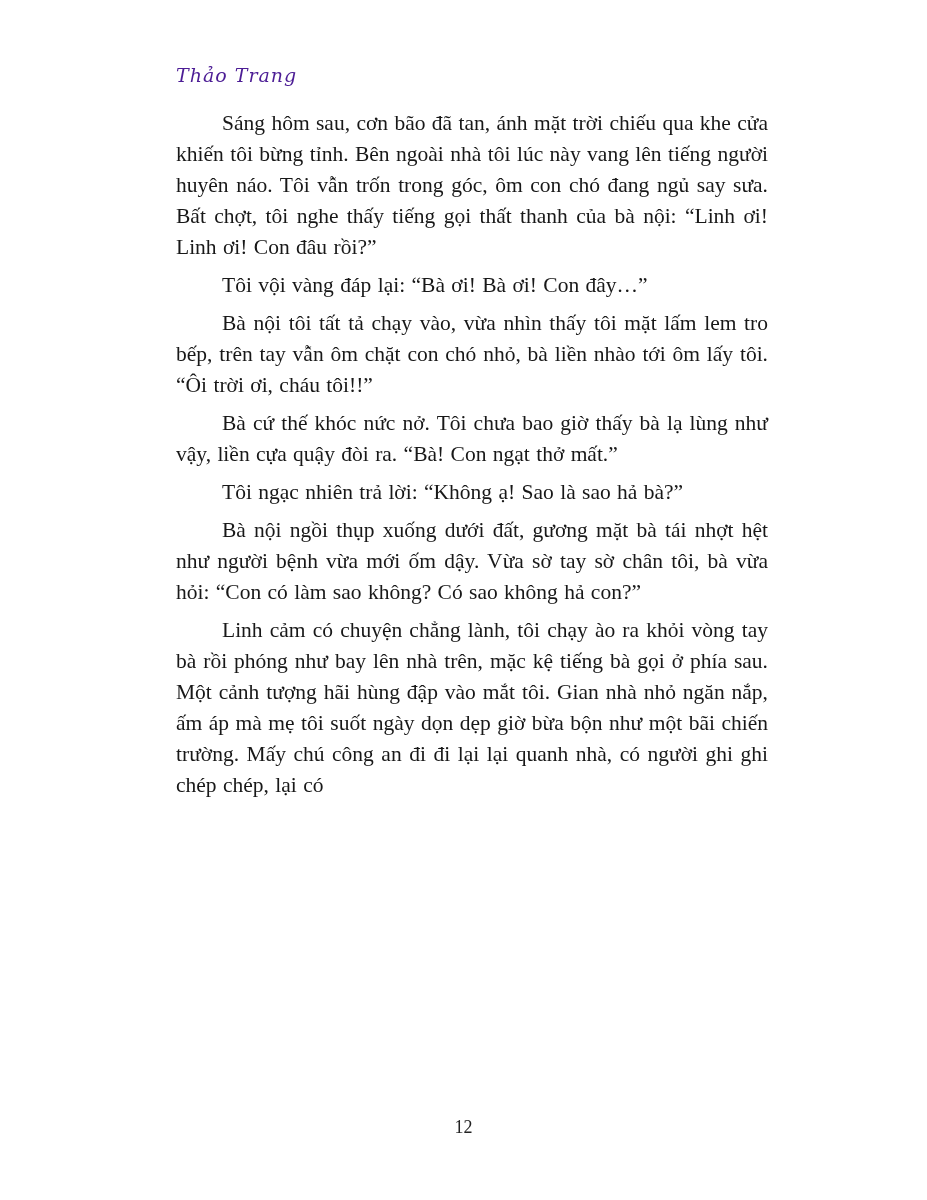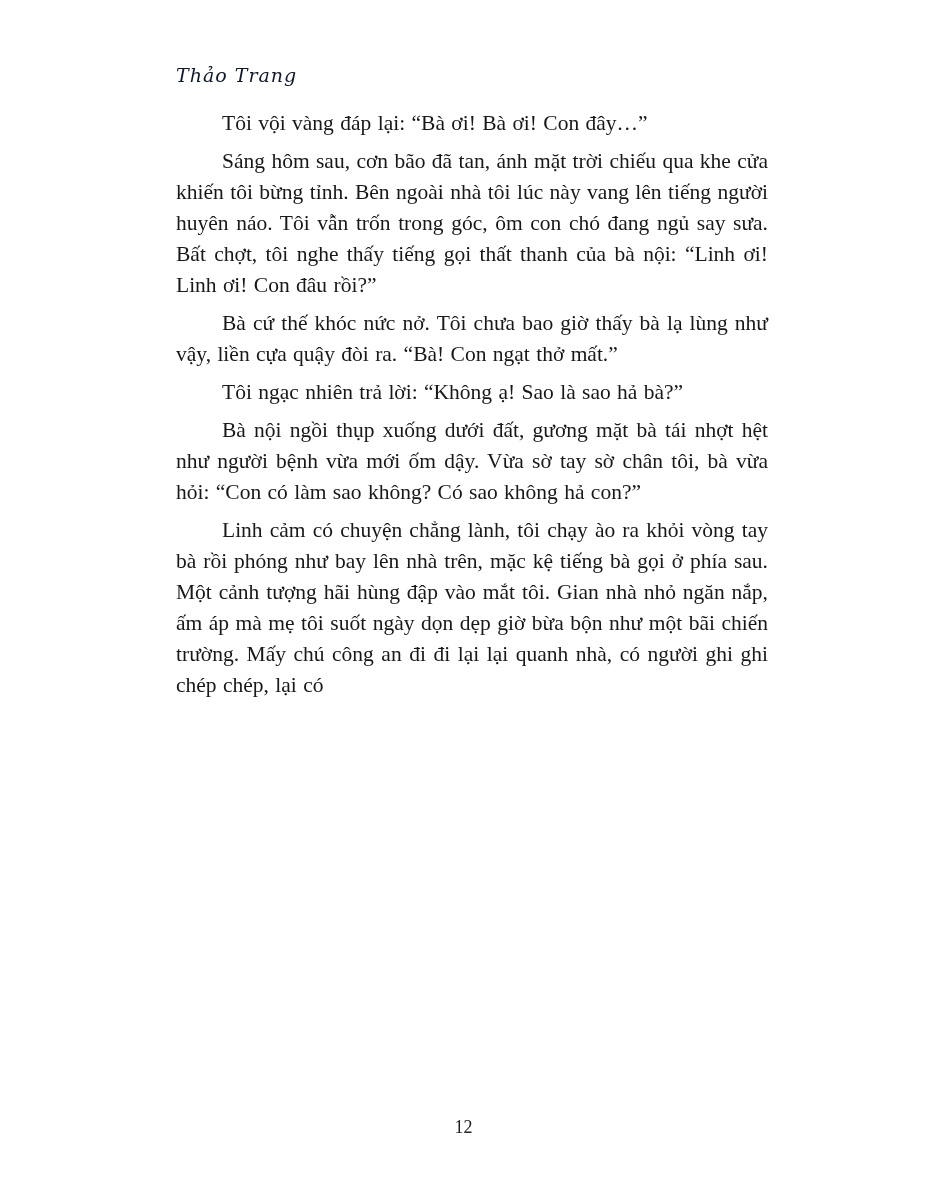--- a/index.html
+++ b/index.html
@@ -18,21 +18,21 @@
     overflow: hidden;
   }
   .header {
     position: absolute;
     top: 64px;
     left: 176px;
     font-family: "DejaVu Serif", serif;
     font-style: italic;
     font-size: 19px;
     letter-spacing: 1px;
-    color: #0f172a;
+    color: #4c1d95;
   }
   .body-text {
     position: absolute;
     top: 108px;
     left: 176px;
     width: 592px;
   }
   .body-text p {
     margin: 0 0 7px 0;
     font-size: 21.5px;
@@ -52,22 +52,23 @@
   }
 </style>
 </head>
 <body>
 
 <div class="page">
 
   <div class="header">Thảo Trang</div>
 
   <div class="body-text">
+    <p>Sáng hôm sau, cơn bão đã tan, ánh mặt trời chiếu qua khe cửa khiến tôi bừng tỉnh. Bên ngoài nhà tôi lúc này vang lên tiếng người huyên náo. Tôi vẫn trốn trong góc, ôm con chó đang ngủ say sưa. Bất chợt, tôi nghe thấy tiếng gọi thất thanh của bà nội: “Linh ơi! Linh ơi! Con đâu rồi?”</p>
     <p>Tôi vội vàng đáp lại: “Bà ơi! Bà ơi! Con đây…”</p>
-    <p>Sáng hôm sau, cơn bão đã tan, ánh mặt trời chiếu qua khe cửa khiến tôi bừng tỉnh. Bên ngoài nhà tôi lúc này vang lên tiếng người huyên náo. Tôi vẫn trốn trong góc, ôm con chó đang ngủ say sưa. Bất chợt, tôi nghe thấy tiếng gọi thất thanh của bà nội: “Linh ơi! Linh ơi! Con đâu rồi?”</p>
+    <p>Bà nội tôi tất tả chạy vào, vừa nhìn thấy tôi mặt lấm lem tro bếp, trên tay vẫn ôm chặt con chó nhỏ, bà liền nhào tới ôm lấy tôi. “Ôi trời ơi, cháu tôi!!”</p>
     <p>Bà cứ thế khóc nức nở. Tôi chưa bao giờ thấy bà lạ lùng như vậy, liền cựa quậy đòi ra. “Bà! Con ngạt thở mất.”</p>
     <p>Tôi ngạc nhiên trả lời: “Không ạ! Sao là sao hả bà?”</p>
     <p>Bà nội ngồi thụp xuống dưới đất, gương mặt bà tái nhợt hệt như người bệnh vừa mới ốm dậy. Vừa sờ tay sờ chân tôi, bà vừa hỏi: “Con có làm sao không? Có sao không hả con?”</p>
     <p>Linh cảm có chuyện chẳng lành, tôi chạy ào ra khỏi vòng tay bà rồi phóng như bay lên nhà trên, mặc kệ tiếng bà gọi ở phía sau. Một cảnh tượng hãi hùng đập vào mắt tôi. Gian nhà nhỏ ngăn nắp, ấm áp mà mẹ tôi suốt ngày dọn dẹp giờ bừa bộn như một bãi chiến trường. Mấy chú công an đi đi lại lại quanh nhà, có người ghi ghi chép chép, lại có</p>
   </div>
 
   <div class="footer">12</div>
 
 </div>
 

